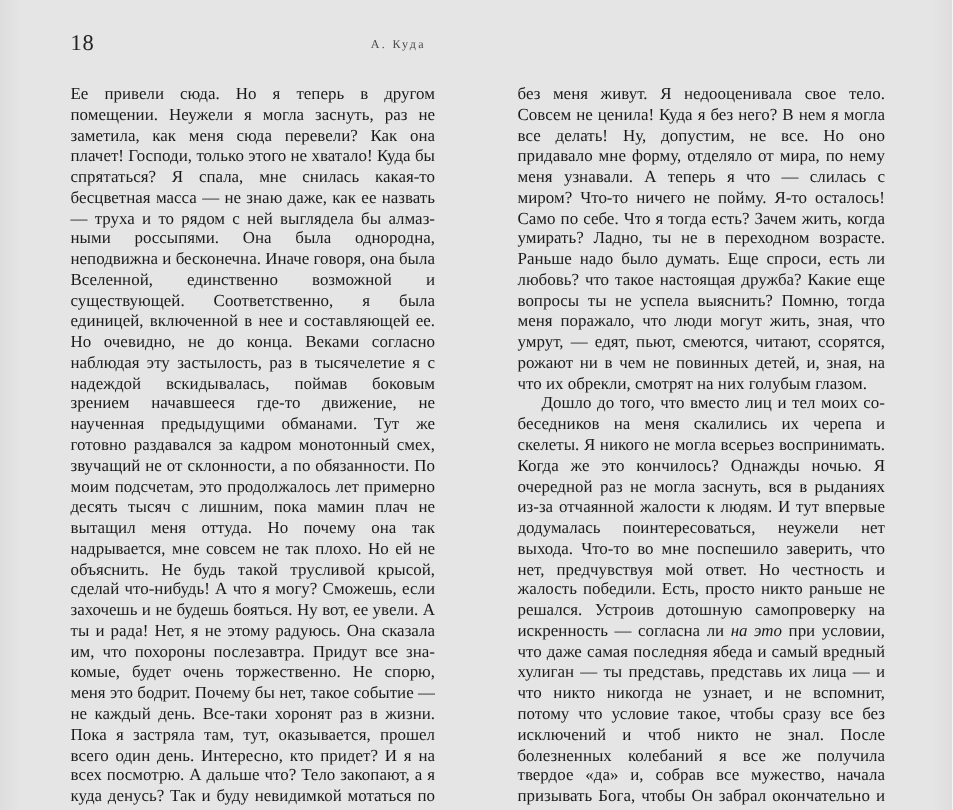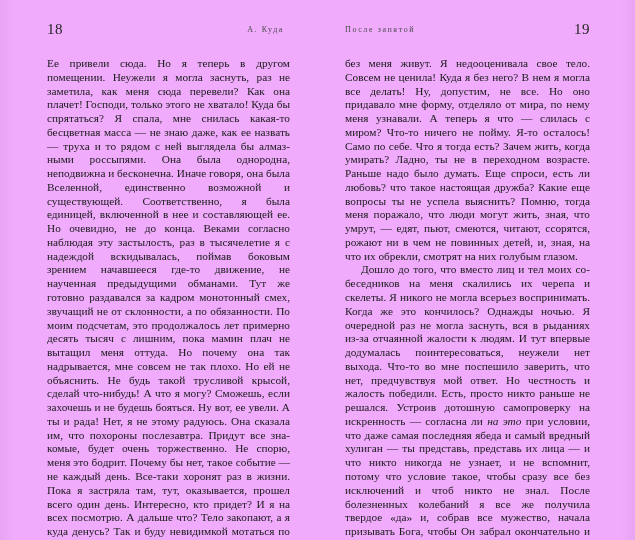--- a/index.html
+++ b/index.html
@@ -4,21 +4,21 @@
 <style>
   html, body {
     margin: 0;
     padding: 0;
     background: #ffffff;
   }
   .page-spread {
     position: relative;
     width: 635px;
     height: 540px;
-    background: #f0abfc;
+    background: #e5e5e5;
     overflow: hidden;
     font-family: "Liberation Serif", "DejaVu Serif", serif;
     color: #1c1c1c;
   }
 
   
   .running-head {
     position: absolute;
     top: 18px;
     height: 22px;
@@ -96,23 +96,19 @@
 
   <div class="running-head left">
     <span class="folio">18</span>
     <span class="head-title">А. Куда</span>
   </div>
 
   <div class="column left">
     <p>Ее привели сюда. Но я теперь в другом помещении. Неужели я могла заснуть, раз не заметила, как меня сюда перевели? Как она плачет! Господи, только этого не хватало! Куда бы спрятаться? Я спала, мне снилась какая-то бесцветная масса — не знаю даже, как ее на­звать — труха и то рядом с ней выглядела бы алмаз­ными россыпями. Она была однородна, неподвижна и бесконечна. Иначе говоря, она была Вселенной, един­ственно возможной и существующей. Соответственно, я была единицей, включенной в нее и составляющей ее. Но очевидно, не до конца. Веками согласно наблю­дая эту застылость, раз в тысячелетие я с надеждой вскидывалась, поймав боковым зрением начавшееся где-то движение, не наученная предыдущими обмана­ми. Тут же готовно раздавался за кадром монотонный смех, звучащий не от склонности, а по обязанности. По моим подсчетам, это продолжалось лет примерно десять тысяч с лишним, пока мамин плач не вытащил меня оттуда. Но почему она так надрывается, мне со­всем не так плохо. Но ей не объяснить. Не будь такой трусливой крысой, сделай что-нибудь! А что я могу? Сможешь, если захочешь и не будешь бояться. Ну вот, ее увели. А ты и рада! Нет, я не этому радуюсь. Она сказала им, что похороны послезавтра. Придут все зна­комые, будет очень торжественно. Не спорю, меня это бодрит. Почему бы нет, такое событие — не каждый день. Все-таки хоронят раз в жизни. Пока я застряла там, тут, оказывается, прошел всего один день. Инте­ресно, кто придет? И я на всех посмотрю. А дальше что? Тело закопают, а я куда денусь? Так и буду неви­димкой мотаться по земле? Это развлекает, только если ненадолго. Очень надо миллион лет наблюдать, как</p>
   </div>
 
-  <div class="running-head right">
-    <span class="head-title">После запятой</span>
-    <span class="folio">19</span>
-  </div>
 
   <div class="column right" id="right-col">
       <p><span>без меня живут. Я недооценивала свое тело. Совсем не ценила! Куда я без него? В нем я могла все делать! Ну, допустим, не все. Но оно придавало мне форму, отделяло от мира, по нему меня узнавали. А теперь я что — слилась с миром? Что-то ничего не пойму. Я-то осталось! Само по себе. Что я тогда есть? Зачем жить, когда умирать? Ладно, ты не в переходном воз­расте. Раньше надо было думать. Еще спроси, есть ли любовь? что такое настоящая дружба? Какие еще во­просы ты не успела выяснить? Помню, тогда меня по­ражало, что люди могут жить, зная, что умрут, — едят, пьют, смеются, читают, ссорятся, рожают ни в чем не повинных детей, и, зная, на что их обрекли, смотрят на них голубым глазом.</span></p>
       <p class="indented"><span>Дошло до того, что вместо лиц и тел моих со­беседников на меня скалились их черепа и скелеты. Я никого не могла всерьез воспринимать. Когда же это кончилось? Однажды ночью. Я очередной раз не могла заснуть, вся в рыданиях из-за отчаянной жало­сти к людям. И тут впервые додумалась поинтересо­ваться, неужели нет выхода. Что-то во мне поспешило заверить, что нет, предчувствуя мой ответ. Но чест­ность и жалость победили. Есть, просто никто рань­ше не решался. Устроив дотошную самопроверку на искренность — согласна ли </span><em>на это</em><span> при условии, что даже самая последняя ябеда и самый вредный хули­ган — ты представь, представь их лица — и что никто никогда не узнает, и не вспомнит, потому что условие такое, чтобы сразу все без исключений и чтоб никто не знал. После болезненных колебаний я все же получила твердое «да» и, собрав все мужество, начала призывать Бога, чтобы Он забрал окончательно и бесповоротно</span></p>
     </div>
 
 </div>
 
 </body></html>

